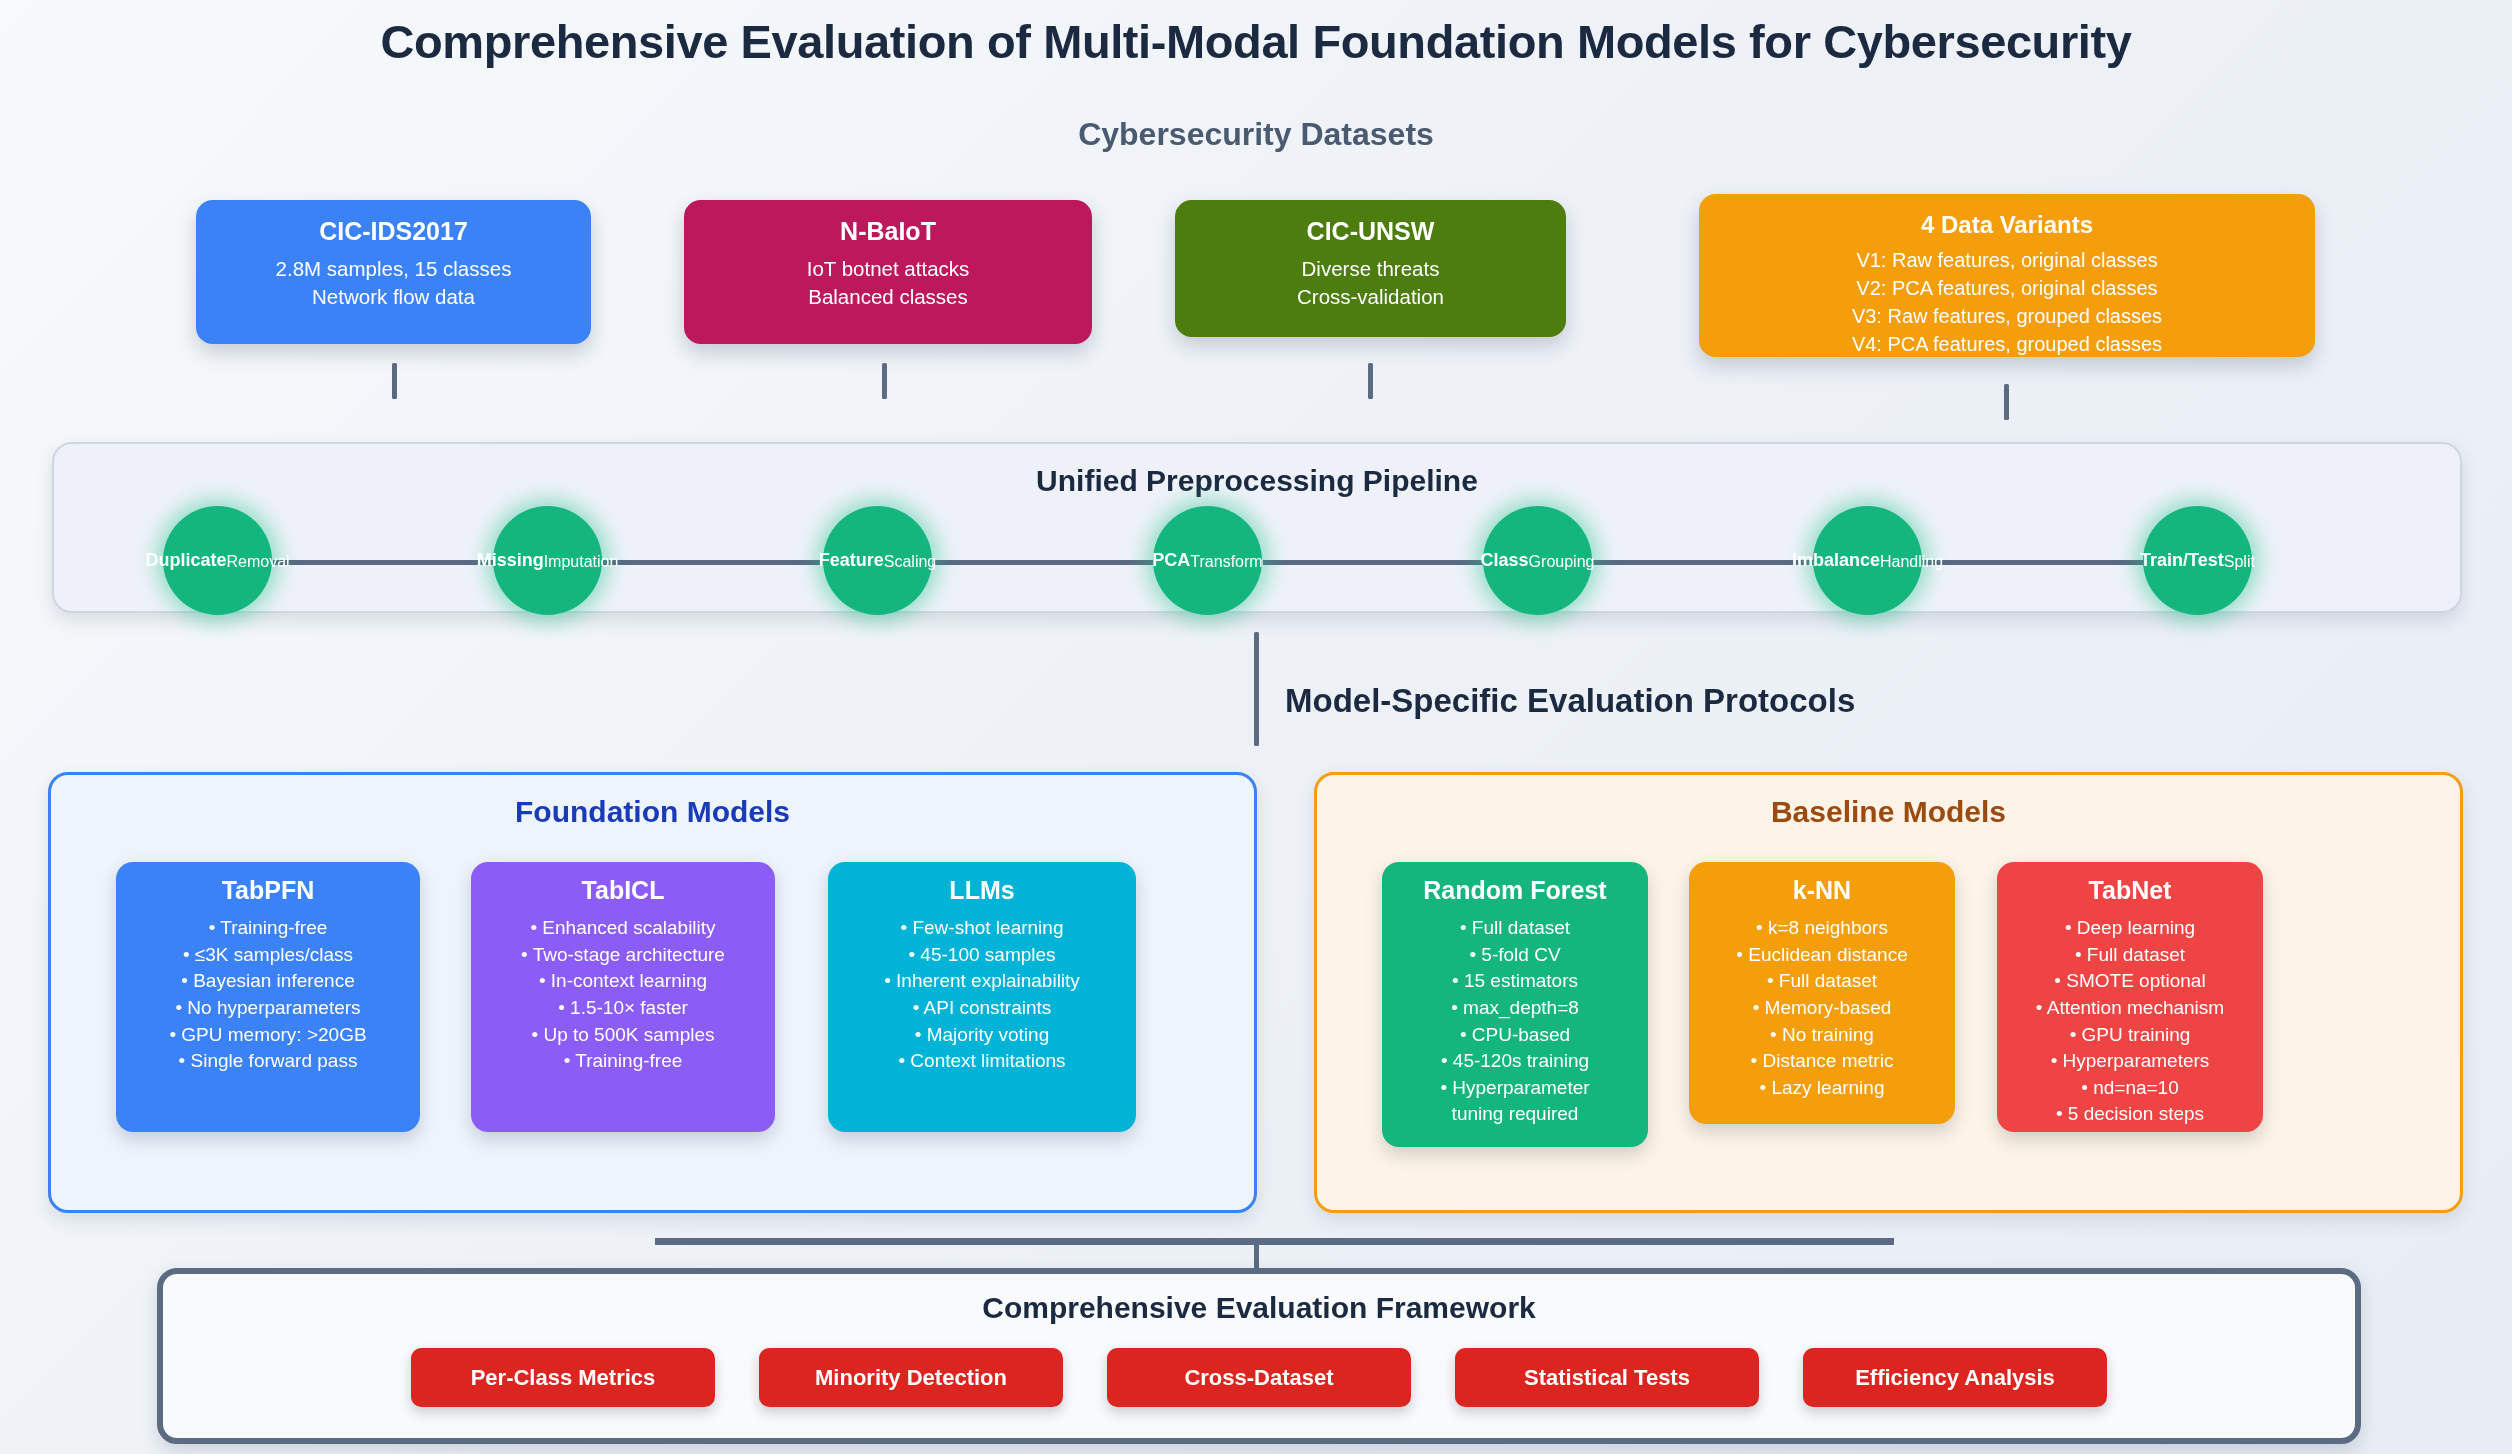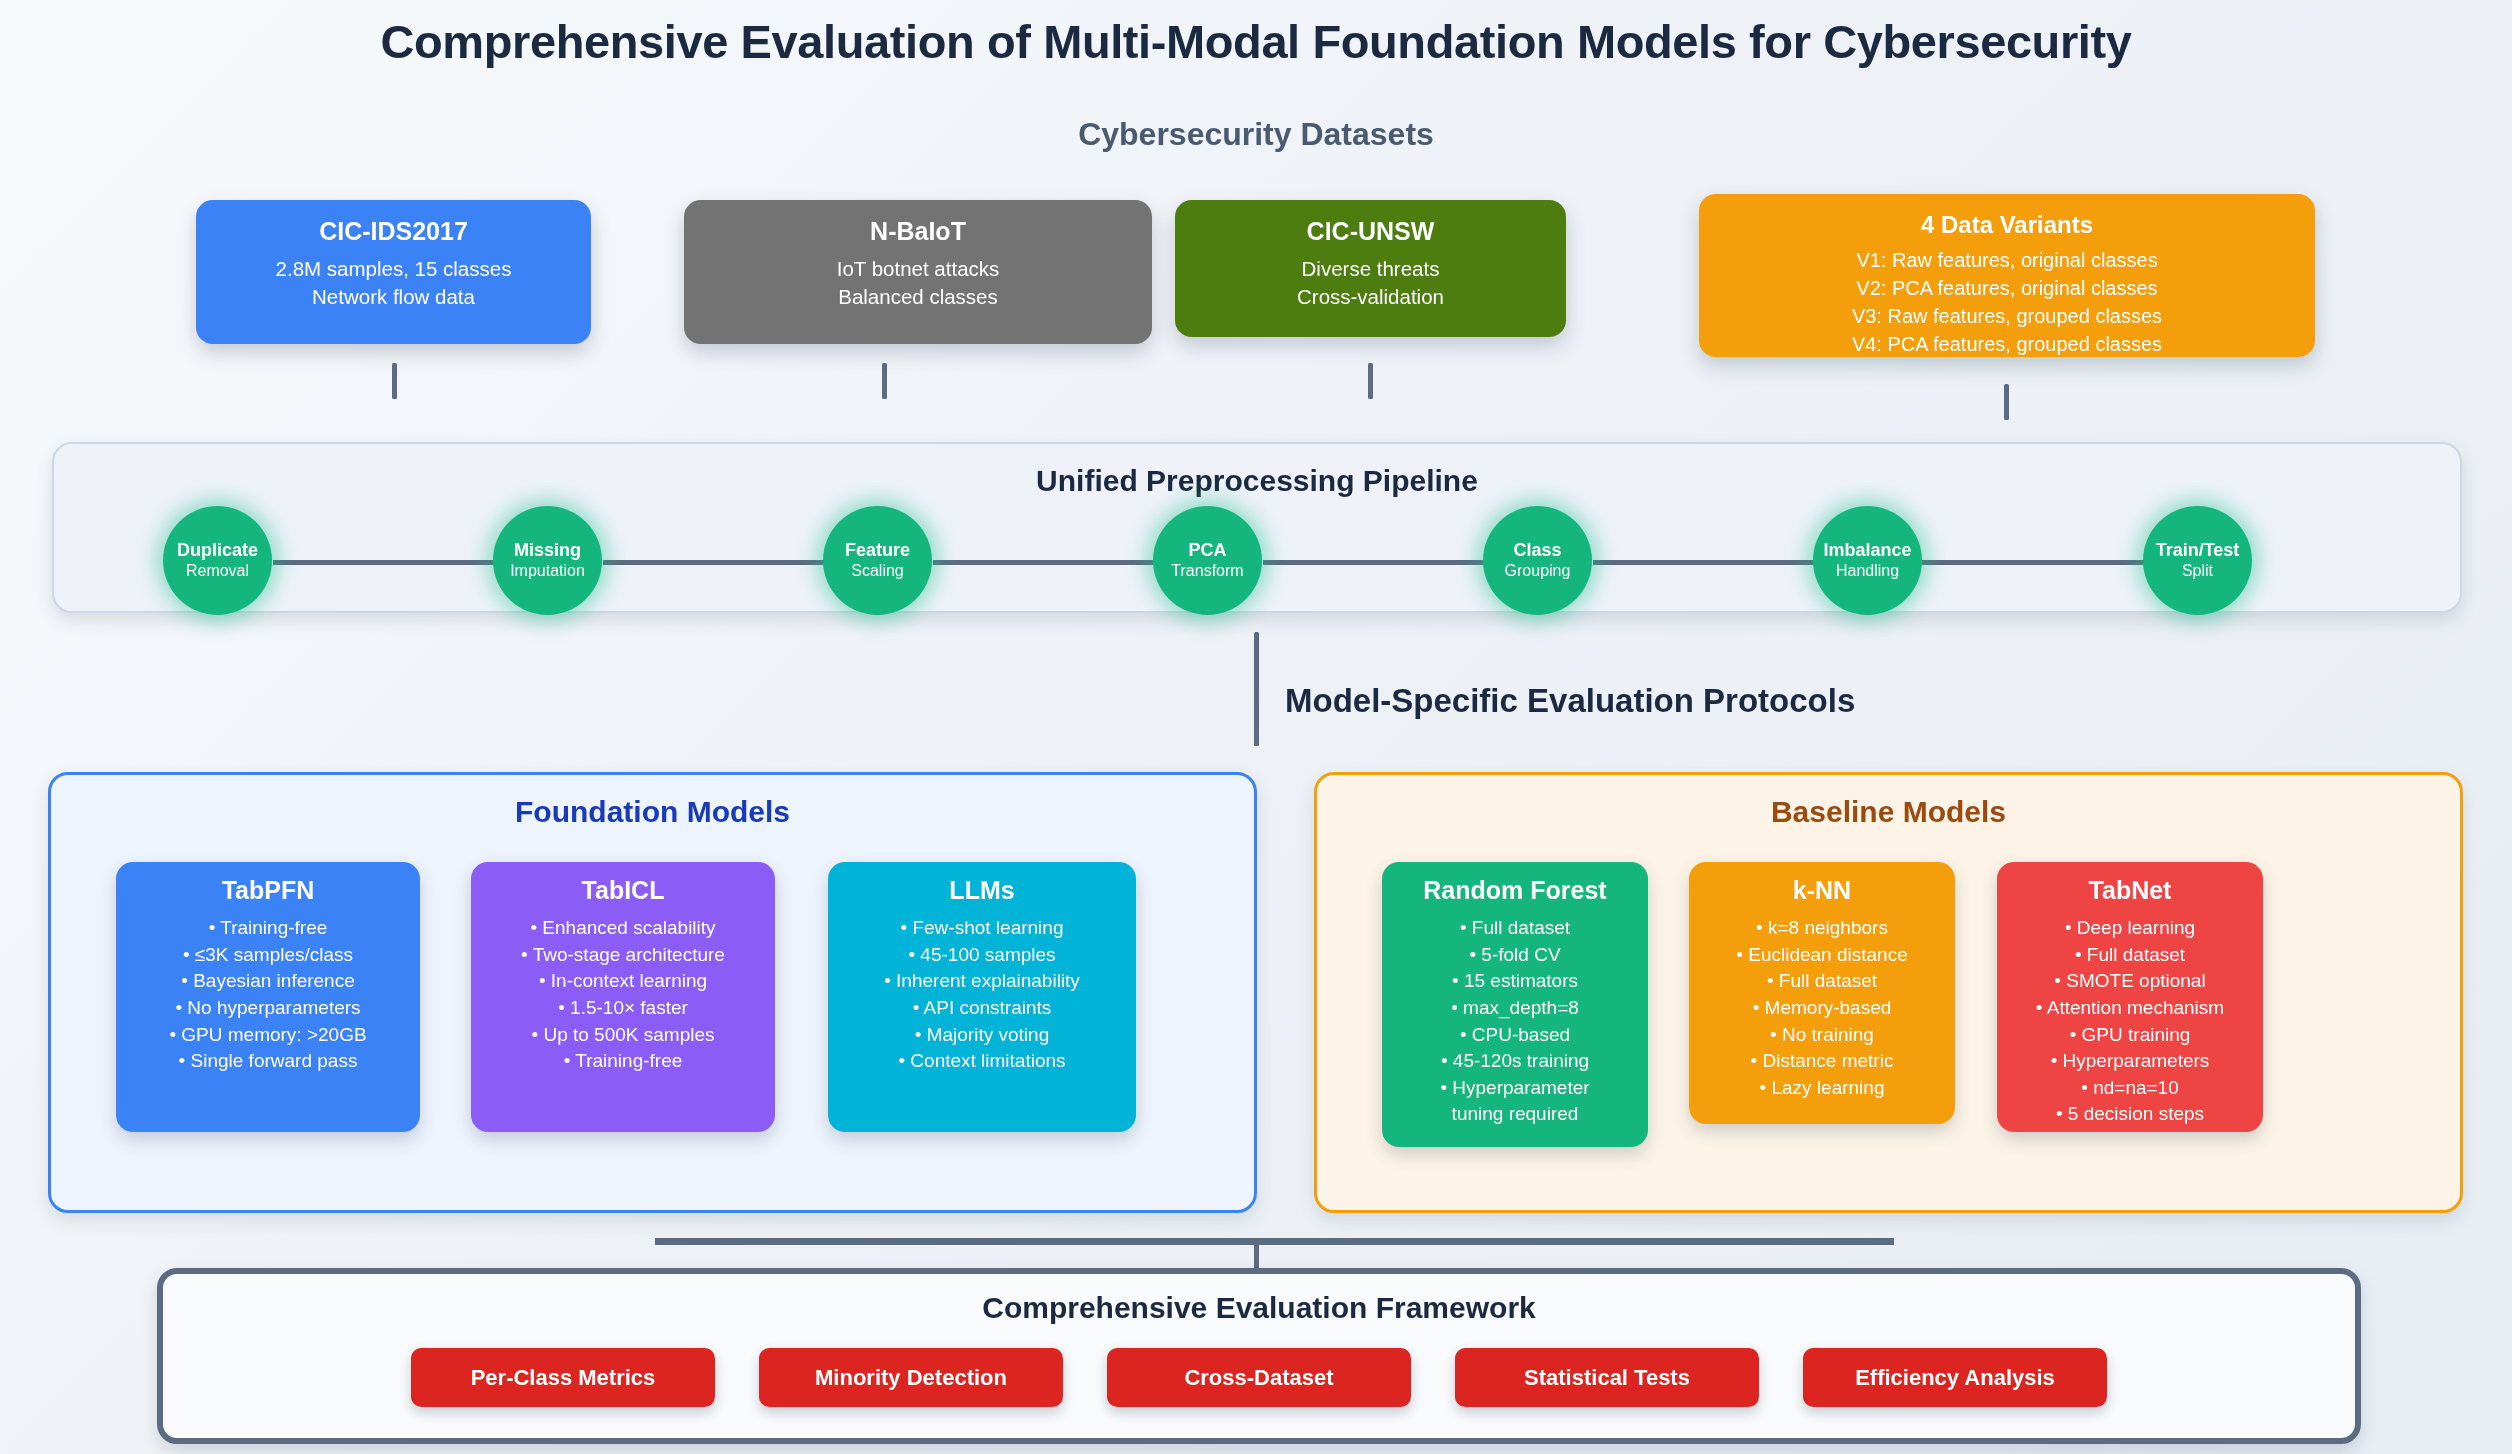--- a/index.html
+++ b/index.html
@@ -50,21 +50,21 @@
     font-size: 25px;
     font-weight: bold;
     margin-bottom: 9px;
   }
   .dataset-card .dc-line {
     font-size: 20.5px;
     line-height: 1.38;
     font-weight: 400;
   }
   #card-cic-ids   { left: 196px;  top: 6px;  width: 395px; height: 144px; background:#3b82f6; }
-  #card-nbaiot    { left: 684px;  top: 6px;  width: 468px; height: 144px; background:#737373; }
+  #card-nbaiot    { left: 684px;  top: 6px;  width: 408px; height: 144px; background:#be185d; }
   #card-cic-unsw  { left: 1175px; top: 6px;  width: 391px; height: 137px; background:#4d7c0f; }
   #card-variants  { left: 1699px; top: 0px;  width: 616px; height: 163px; background:#f59e0b; }
   #card-variants .dc-title { font-size: 24px; margin-bottom: 7.6px; }
   #card-variants .dc-line  { font-size: 20px; line-height: 1.40; }
 
   .dataset-tick {
     position: absolute;
     width: 4.6px;
     background: #5a6b82;
     border-radius: 1.5px;
@@ -93,21 +93,21 @@
     position: absolute;
     top: 62px; left: 0; width: 100%; height: 114px;
   }
   .pipe-node {
     position: absolute;
     width: 109px; height: 109px;
     border-radius: 50%;
     background: #15b67e;
     color: #fff;
     display: flex;
-    flex-direction: column;
+    flex-direction: row;
     align-items: center;
     justify-content: center;
     box-shadow: 0 0 20px 6.8px rgba(23,190,135,0.42);
     z-index: 3;
   }
   .pipe-node .pn-top { font-size: 18px; font-weight: bold; line-height: 1.05; }
   .pipe-node .pn-sub { font-size: 16px; font-weight: 400; margin-top: 3px; }
   .pipe-link {
     position: absolute;
     height: 5.3px;

